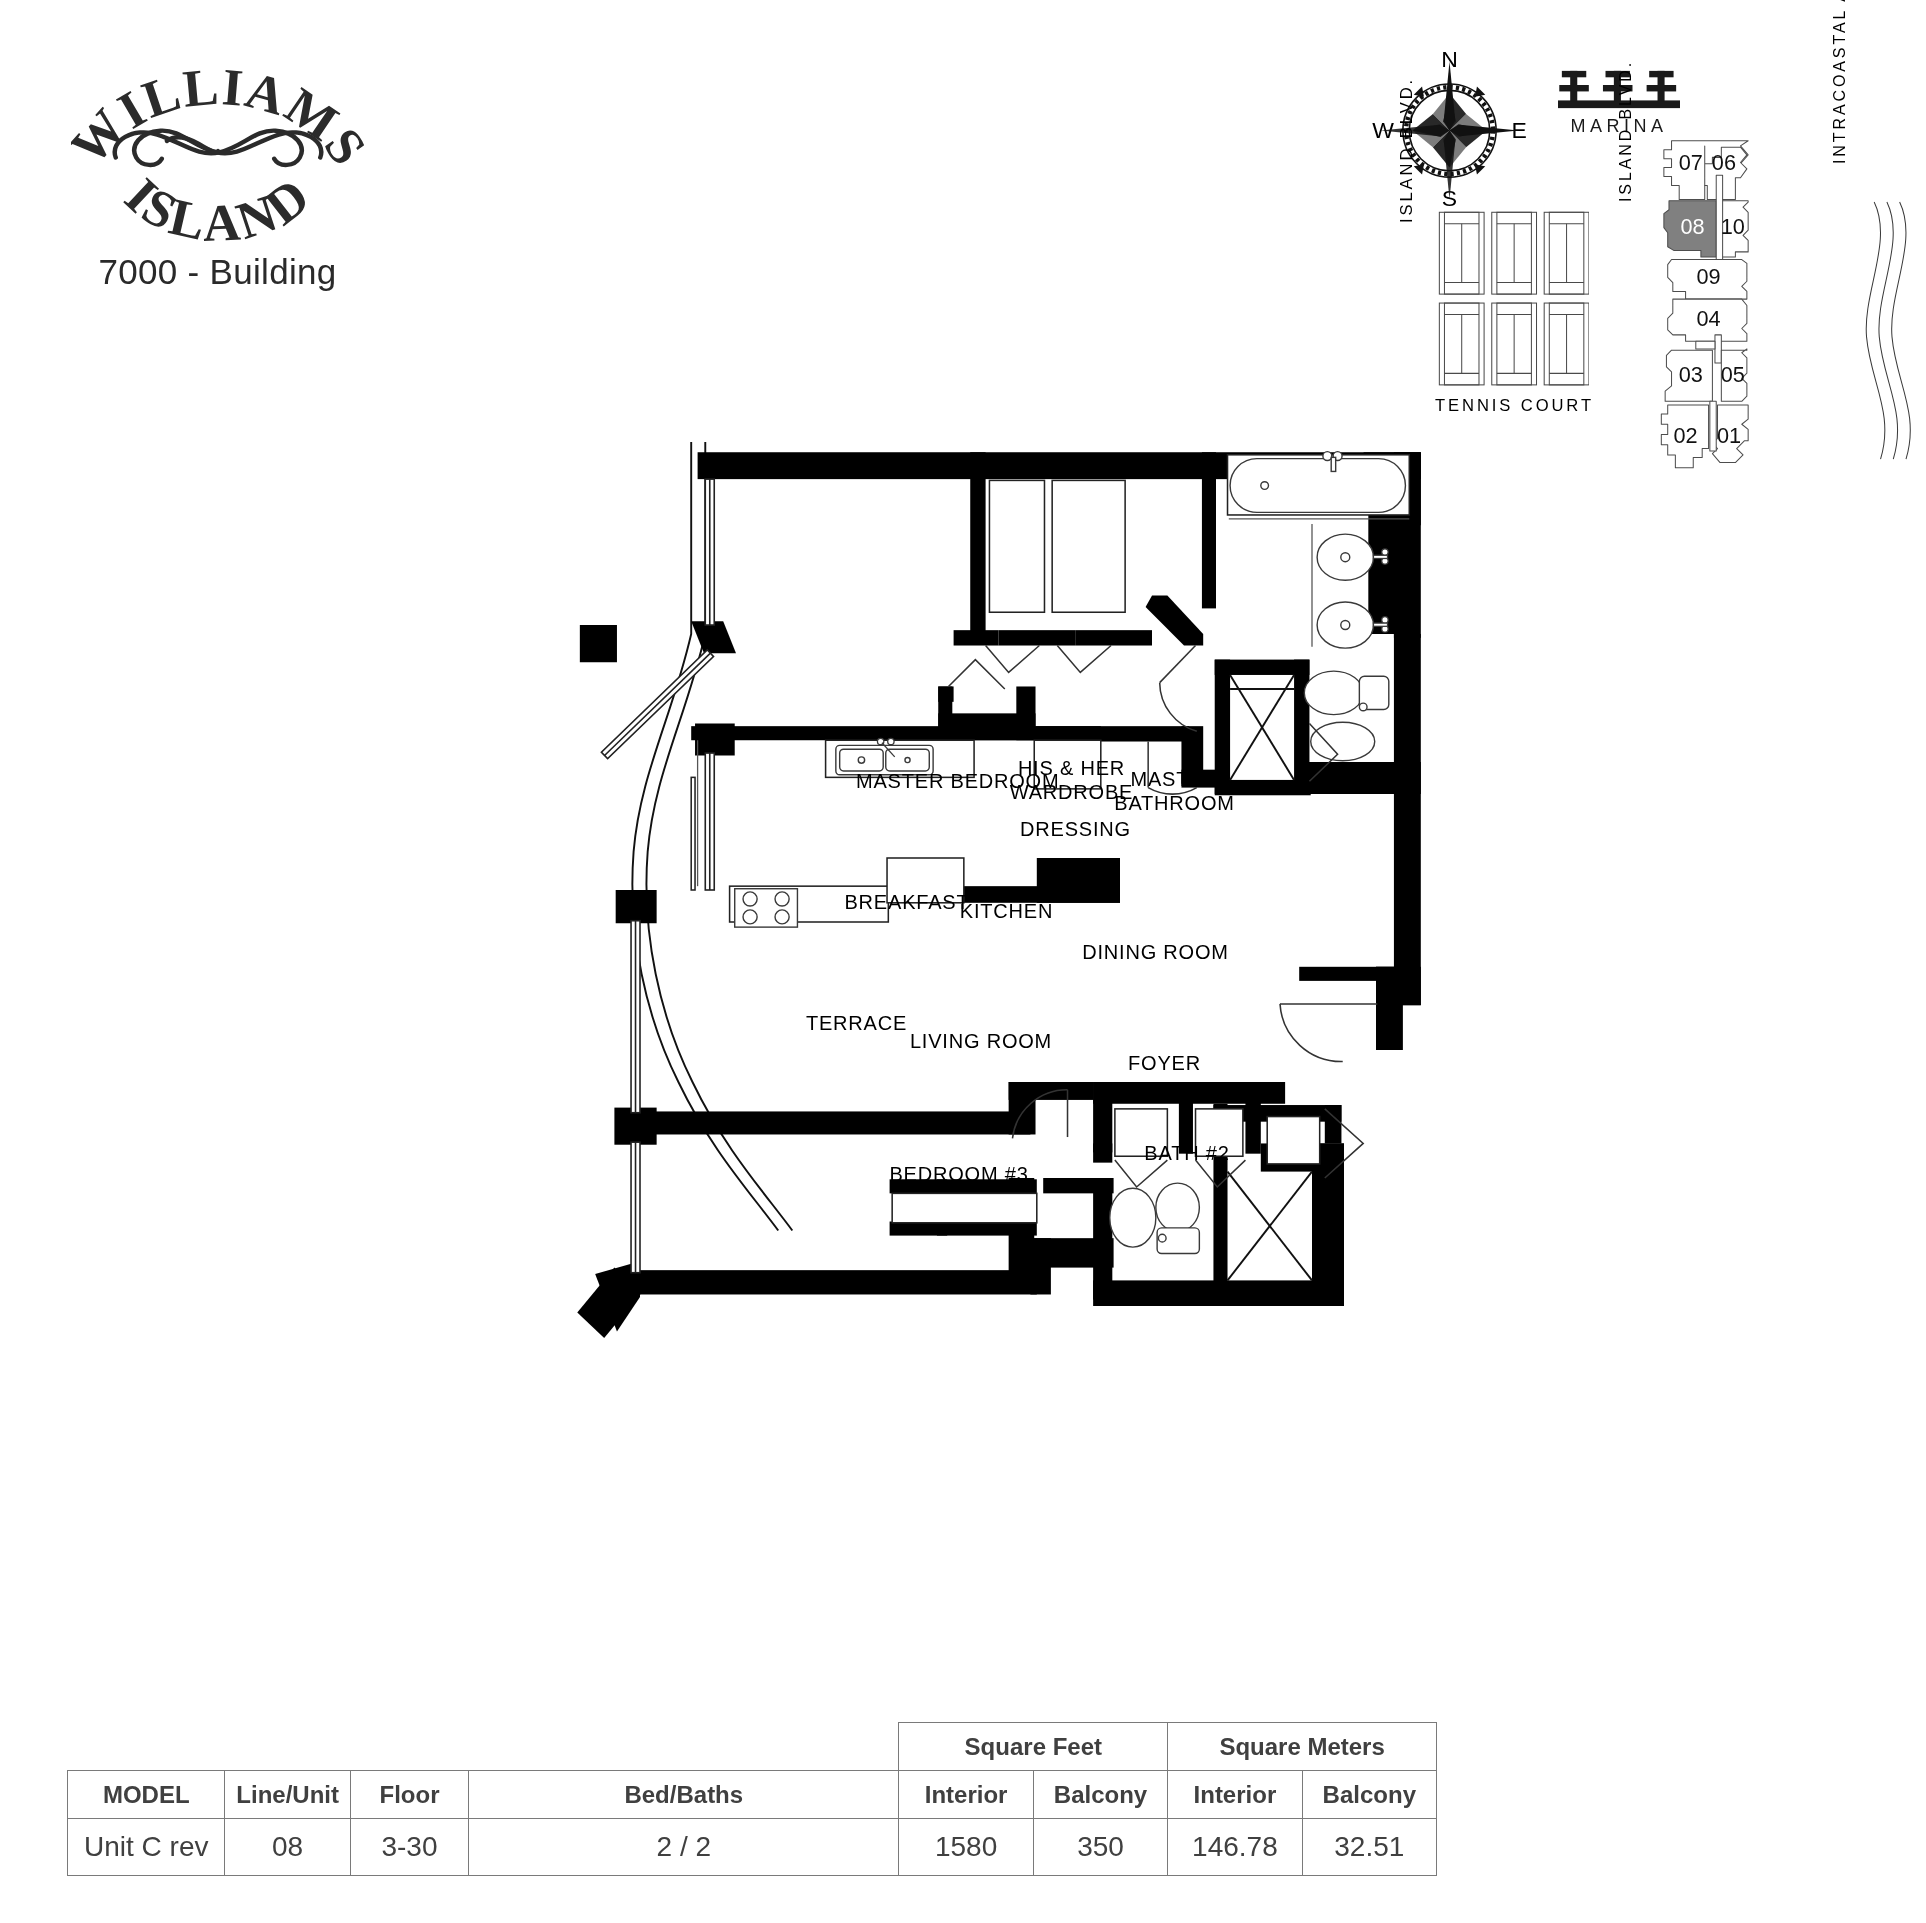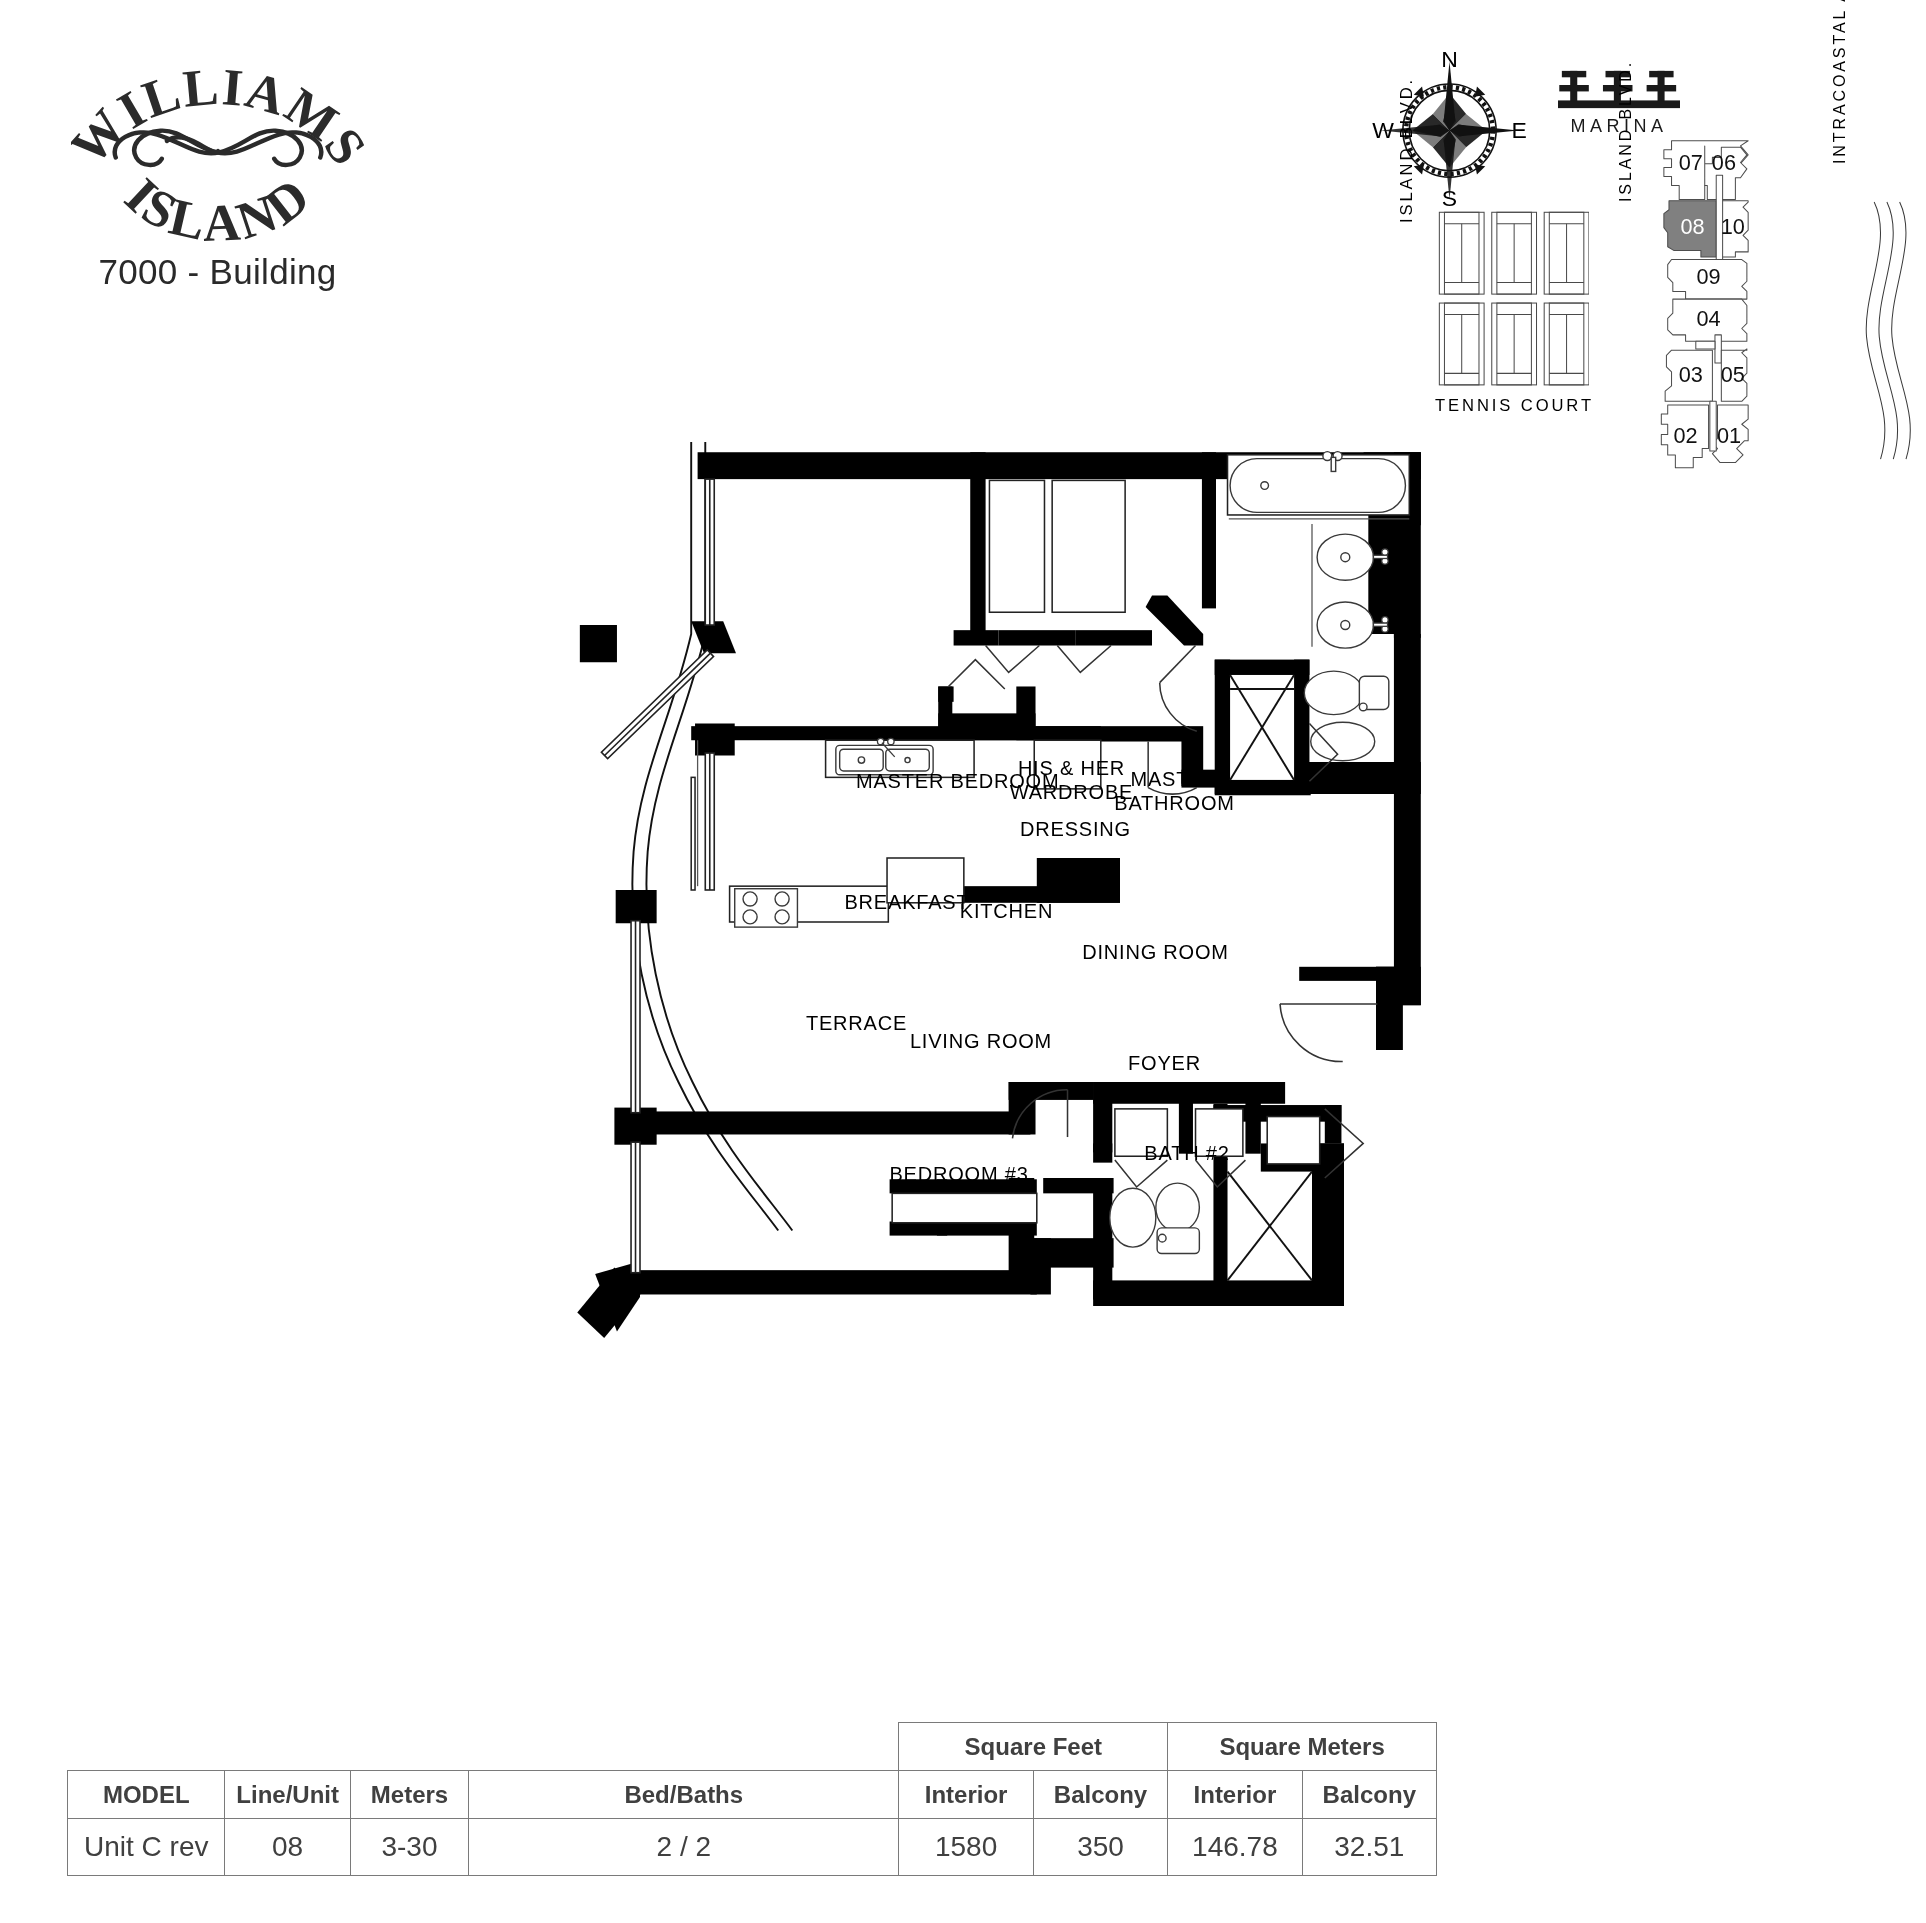--- a/index.html
+++ b/index.html
@@ -565,21 +565,21 @@
       <td class="blank"></td>
       <td class="blank"></td>
       <td class="blank"></td>
       <td class="blank"></td>
       <td colspan="2">Square Feet</td>
       <td colspan="2">Square Meters</td>
     </tr>
     <tr class="head-row">
       <td>MODEL</td>
       <td>Line/Unit</td>
-      <td>Meters</td>
+      <td>Floor</td>
       <td>Bed/Baths</td>
       <td>Interior</td>
       <td>Balcony</td>
       <td>Interior</td>
       <td>Balcony</td>
     </tr>
     <tr class="data-row">
       <td>Unit C rev</td>
       <td>08</td>
       <td>3-30</td>

